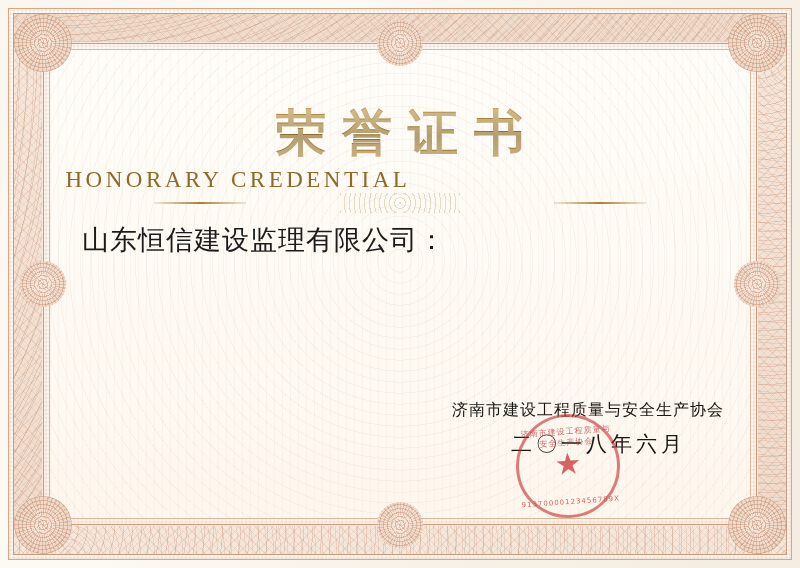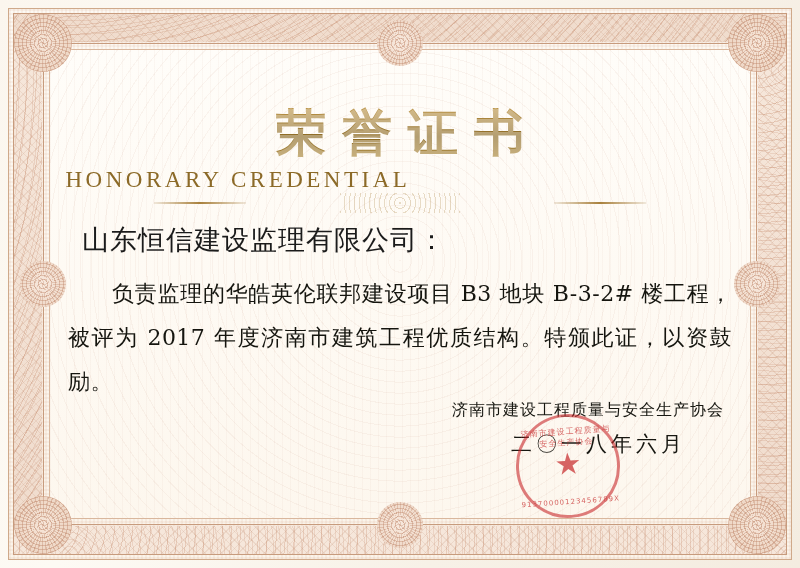--- a/index.html
+++ b/index.html
@@ -294,21 +294,20 @@
     <div class="title-cn">荣誉证书</div>
 
     <div class="title-en">HONORARY  CREDENTIAL</div>
 
     <div class="rule-left"></div>
     <div class="rule-orn"></div>
     <div class="rule-right"></div>
 
     <div class="recipient">山东恒信建设监理有限公司：</div>
 
-    <div class="body-text">负责监理的华皓英伦联邦建设项目 B3 地块 B-3-2# 楼工程，被评为 2017 年度济南市建筑工程优质结构。特颁此证，以资鼓励。</div>
 
     <div class="issuer">济南市建设工程质量与安全生产协会</div>
 
     <div class="issue-date">二〇一八年六月</div>
 
     <div class="seal">
       <div class="seal-text-top">济南市建设工程质量与安全生产协会</div>
       <div class="seal-star">★</div>
       <div class="seal-text-bottom">91370000123456789X</div>
     </div>

